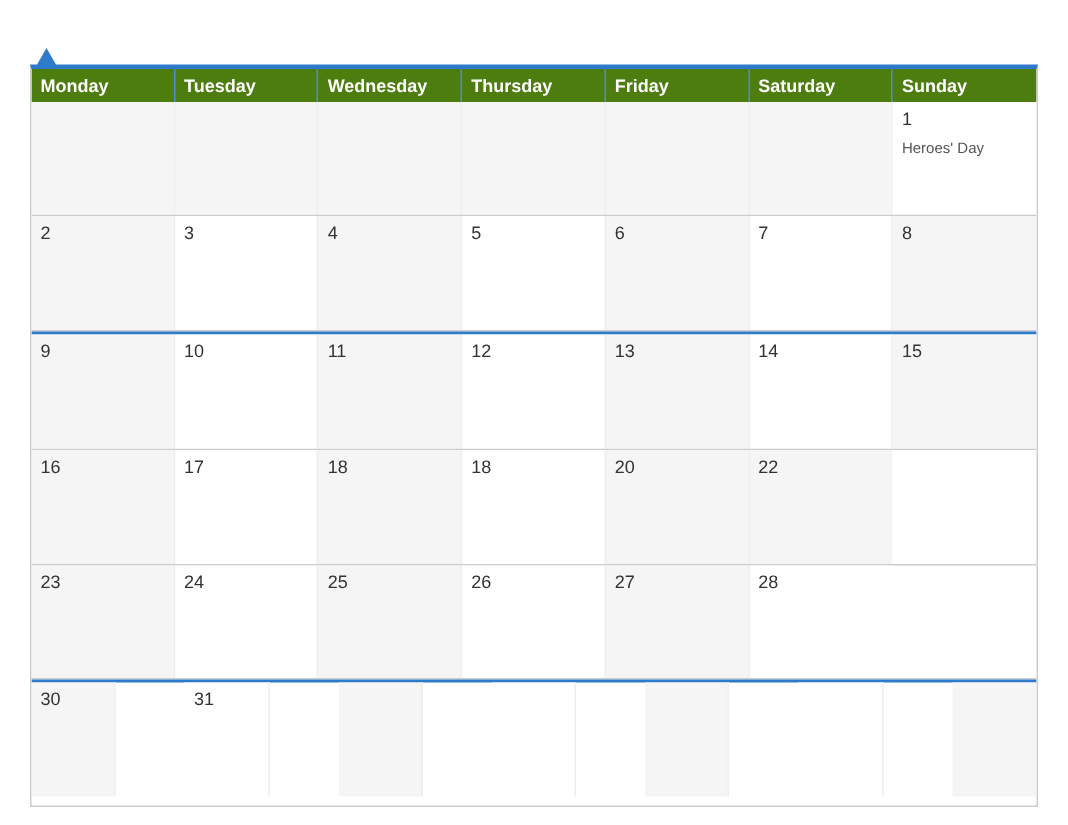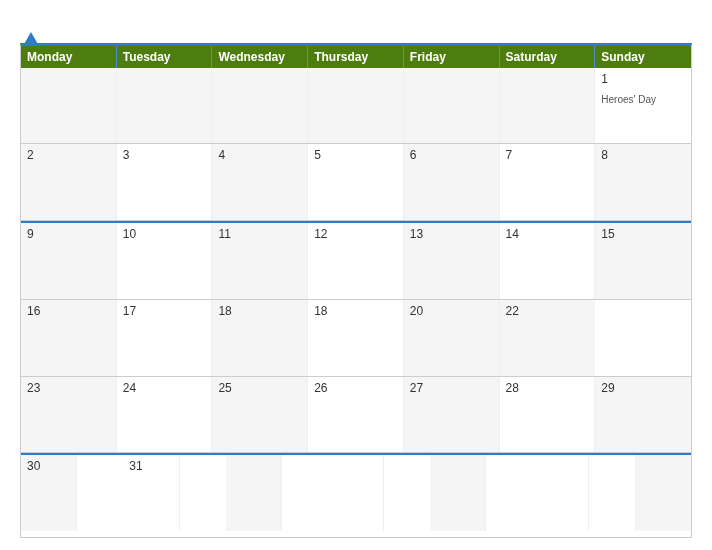--- a/index.html
+++ b/index.html
@@ -251,23 +251,20 @@
           </div>
           <div class="cal-cell">
             <span class="day-num">26</span>
           </div>
           <div class="cal-cell gray">
             <span class="day-num">27</span>
           </div>
           <div class="cal-cell">
             <span class="day-num">28</span>
           </div>
-          <div class="cal-cell gray">
-            <span class="day-num">29</span>
-          </div>
         </div>
         <div class="cal-row blue-top">
           <div class="cal-cell gray">
             <span class="day-num">30</span>
           </div>
           <div class="cal-cell">
             <span class="day-num">31</span>
           </div>
           <div class="cal-cell gray"></div>
           <div class="cal-cell"></div>

